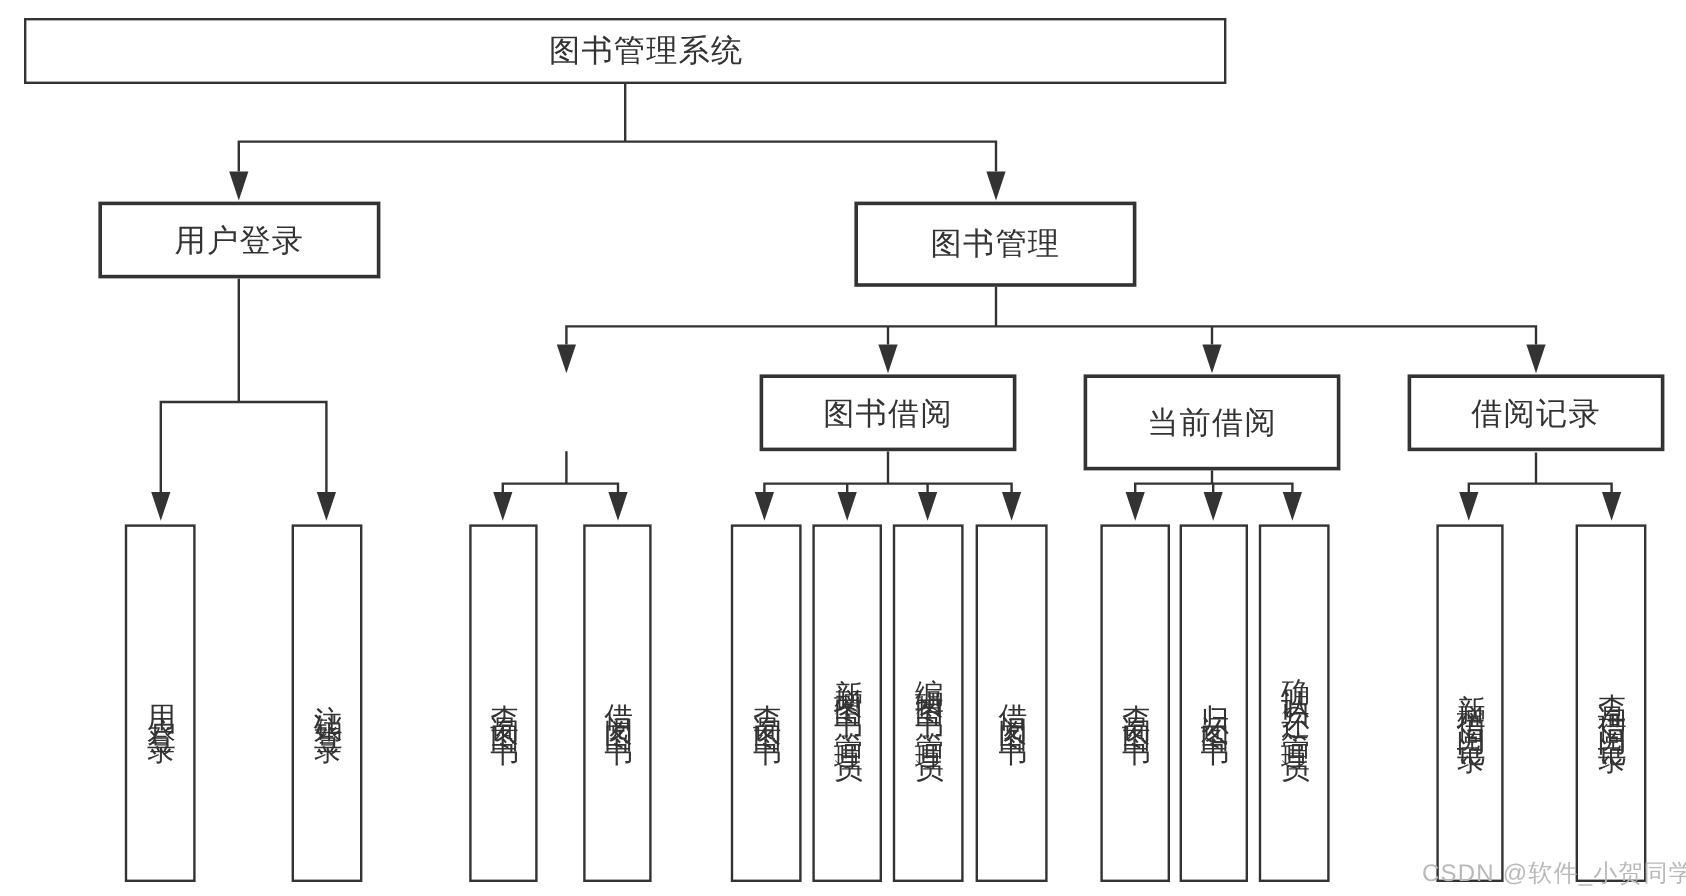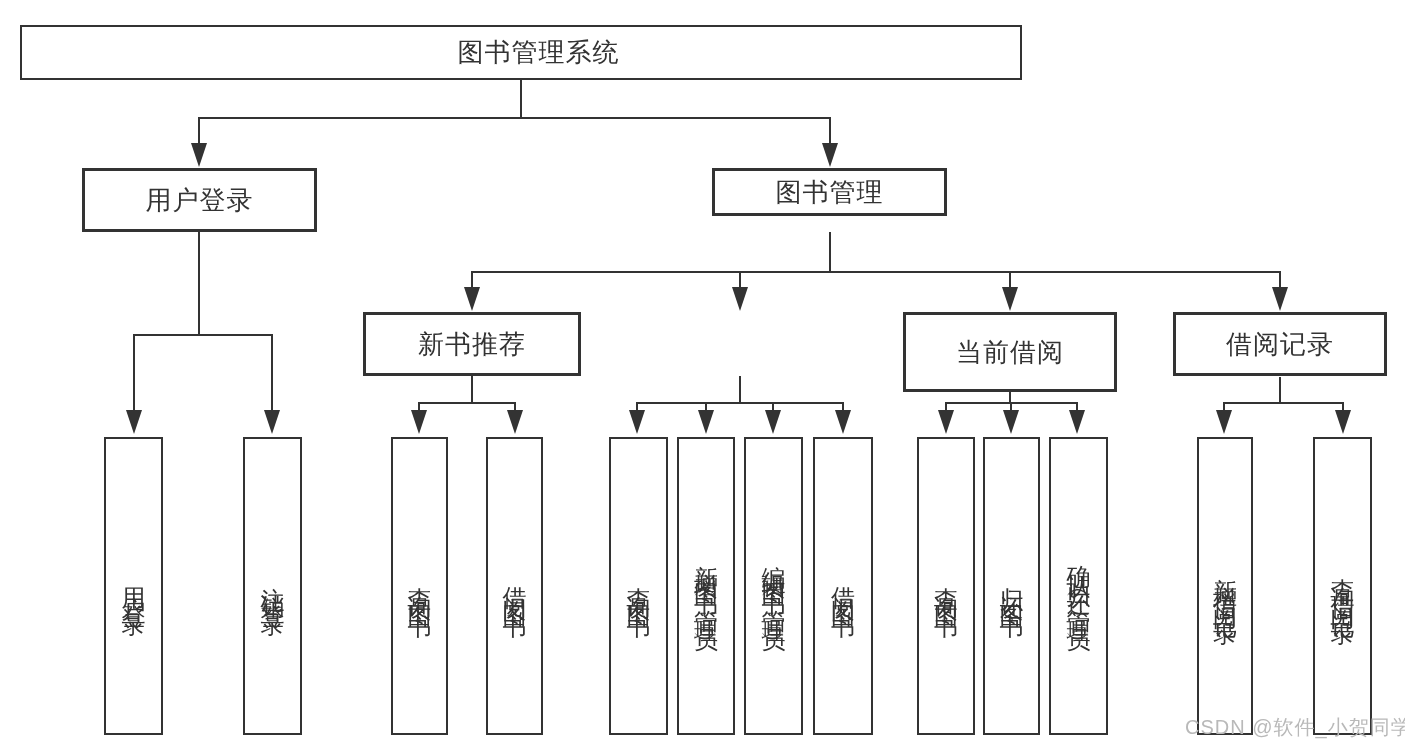--- a/index.html
+++ b/index.html
@@ -93,33 +93,33 @@
     <path d="M1010 376 V403 M946 410 V403 H1077 V410 M1011 403 V410"></path>
     <polygon points="946,434 938,410 954,410"></polygon>
     <polygon points="1011,434 1003,410 1019,410"></polygon>
     <polygon points="1077,434 1069,410 1085,410"></polygon>
 
     <path d="M1280 377 V403 M1224 410 V403 H1343 V410"></path>
     <polygon points="1224,434 1216,410 1232,410"></polygon>
     <polygon points="1343,434 1335,410 1351,410"></polygon>
   </svg>
 
-  <div class="box lvl-root" style="left:20px; top:25px; width:1002px; height:55px;padding-left:35px;">
+  <div class="box lvl-root" style="left:20px; top:15px; width:1002px; height:55px;padding-left:35px;">
     <span>图书管理系统</span>
   </div>
 
   <div class="box lvl2" style="left:82px; top:168px; width:235px; height:64px;">
     <span>用户登录</span>
   </div>
-  <div class="box lvl2" style="left:712px; top:168px; width:235px; height:48px;">
+  <div class="box lvl2" style="left:712px; top:168px; width:235px; height:71px;">
     <span>图书管理</span>
   </div>
 
-  <div class="box lvl3" style="left:363px; top:312px; width:218px; height:64px;">
-    <span>新书推荐</span>
+  <div class="box lvl3" style="left:633px; top:312px; width:214px; height:64px;">
+    <span>图书借阅</span>
   </div>
   <div class="box lvl3" style="left:903px; top:312px; width:214px; height:80px;">
     <span>当前借阅</span>
   </div>
   <div class="box lvl3" style="left:1173px; top:312px; width:214px; height:64px;">
     <span>借阅记录</span>
   </div>
 
   <div class="box leaf" style="left:104px; top:437px; width:59px; height:298px;">
     <span class="vtext">用户登录</span>

